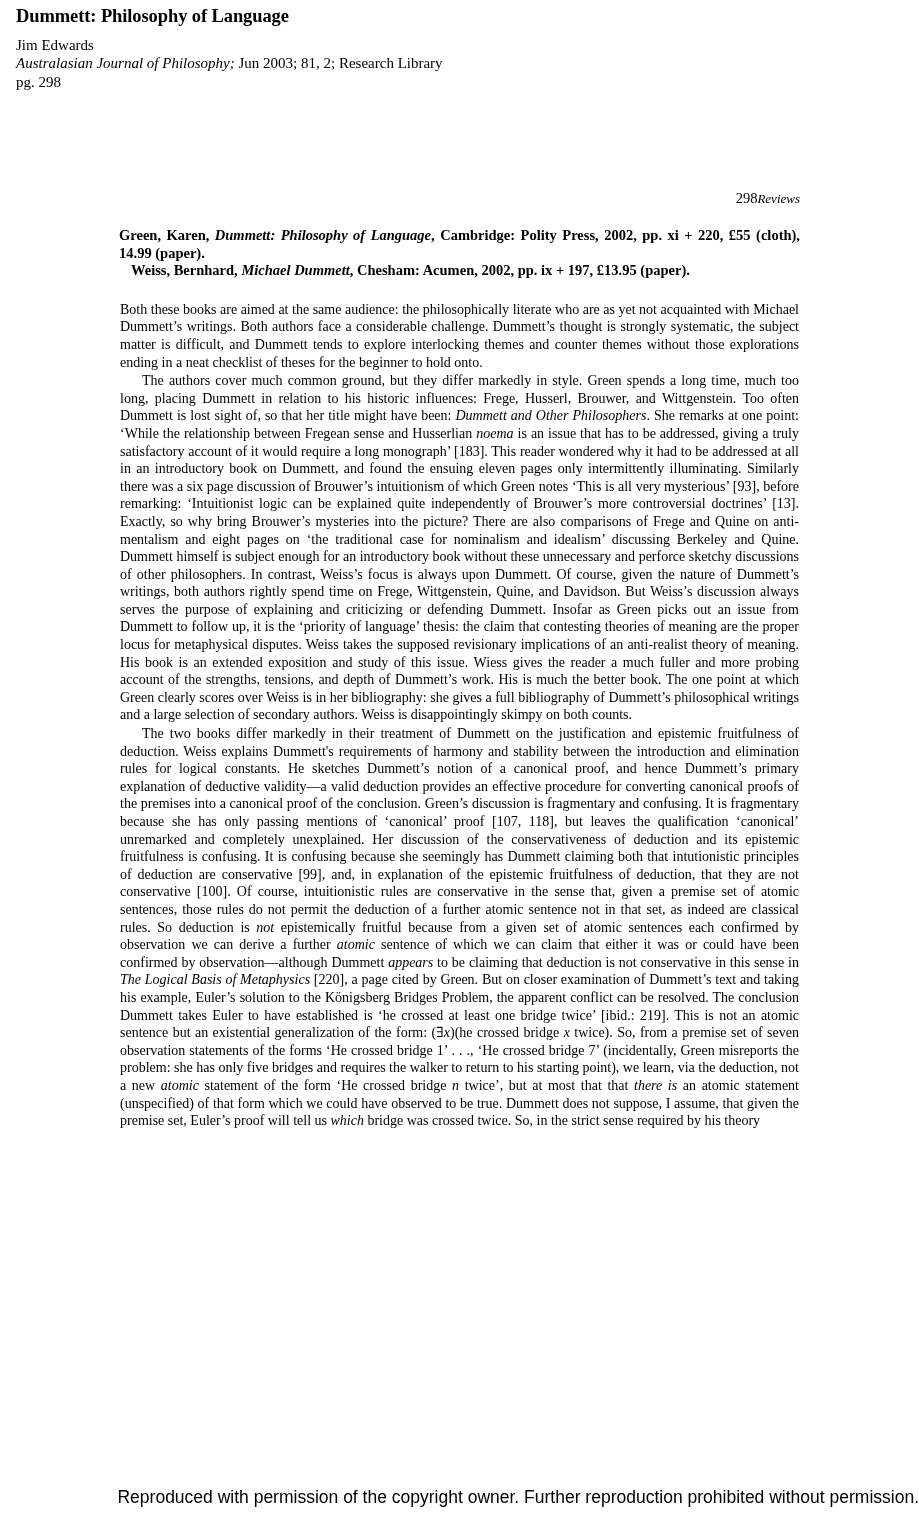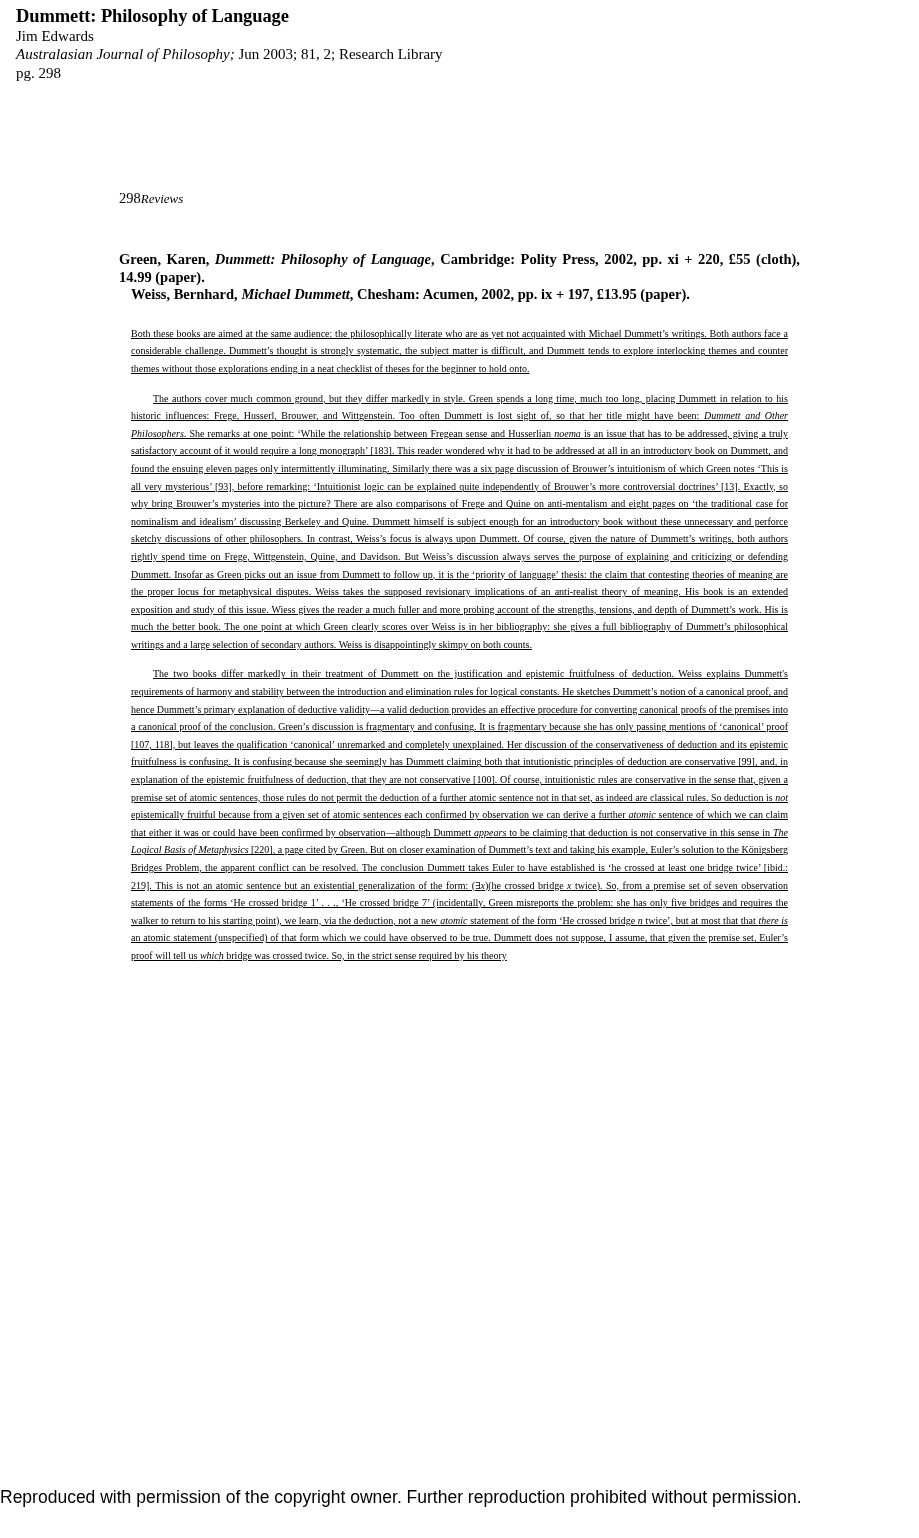--- a/index.html
+++ b/index.html
@@ -27,20 +27,21 @@
   }
   .scan-title {
     font-size: 18.5px;
     font-weight: bold;
     line-height: 21px;
     letter-spacing: -0.1px;
   }
   .scan-author {
     font-size: 15px;
     line-height: 18px;
+    margin-top: 9px;
   }
   .scan-source {
     font-size: 15px;
     line-height: 18.5px;
   }
   .scan-source .jname {
   }
   .scan-page {
     font-size: 15px;
     line-height: 18.5px;
@@ -49,25 +50,25 @@
   
   .page {
     position: absolute;
     left: 119px;
     top: 190px;
     width: 681px;
   }
 
   .running-head {
     display: flex;
-    justify-content: flex-start;
+    justify-content: flex-end;
     align-items: baseline;
     font-size: 14.5px;
     line-height: 17px;
-    margin-bottom: 44px;
+    margin-bottom: 20px;
   }
   .running-head .folio {
     font-size: 14.5px;
   }
   .running-head .rh-label {
     font-style: italic;
     font-size: 13px;
   }
 
   .bookrefs {
@@ -80,42 +81,41 @@
   }
   .bookref {
     margin: 0;
   }
   .bookref + .bookref {
     margin-top: 0;
     margin-left: 12px;
   }
 
   p.body {
-    font-size: 10px;
+    font-size: 14px;
     line-height: 17.6px;
     text-align: justify;
     text-justify: inter-word;
-    margin: 12px;
+    margin: 1px;
     hyphens: none;
-    text-decoration: underline;
   }
   p.body.indent {
     text-indent: 22px;
   }
   p.body i, .bookref i, .scan-source i {
     font-style: italic;
   }
 
   
   .copyright-notice {
     position: absolute;
     left: 0;
     right: 0;
     top: 1487px;
-    text-align: left;
+    text-align: right;
     font-family: "Liberation Sans", "DejaVu Sans", sans-serif;
     font-size: 17.5px;
     line-height: 20px;
     color: #000000;
   }
 </style>
 </head>
 <body>
 
 <div class="scan-header">

